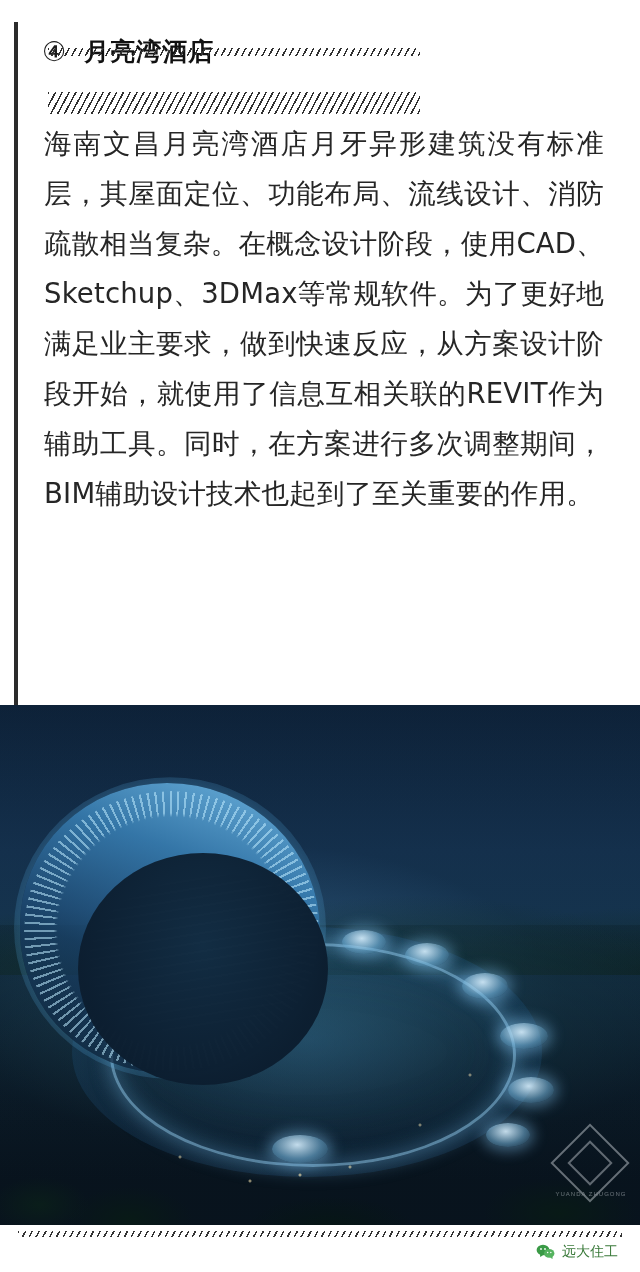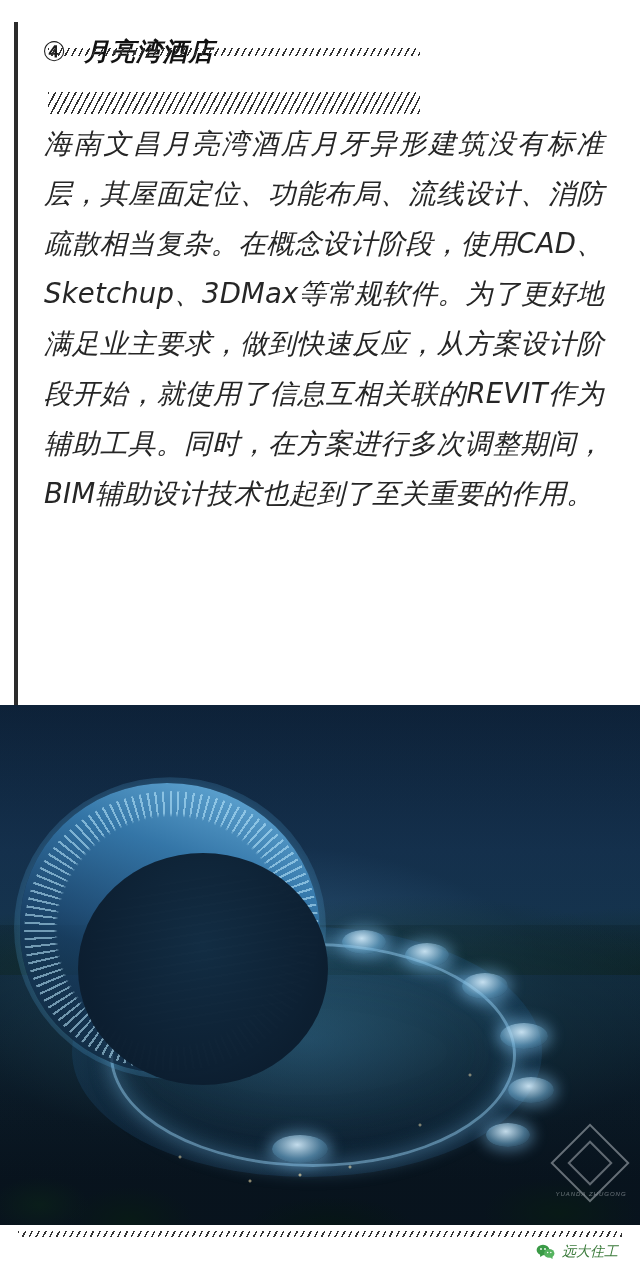--- a/index.html
+++ b/index.html
@@ -14,21 +14,20 @@
     font-family: "Liberation Sans", sans-serif;
     overflow: hidden;
   }
 
   .page {
     width: 604px;
     height: 1272px;
     position: relative;
     background: #ffffff;
     box-sizing: border-box;
-    font-style: italic;
   }
 
   
   .left-rule {
     position: absolute;
     left: 14px;
     top: 22px;
     width: 4px;
     height: 1228px;
     background: #2b2b2b;

